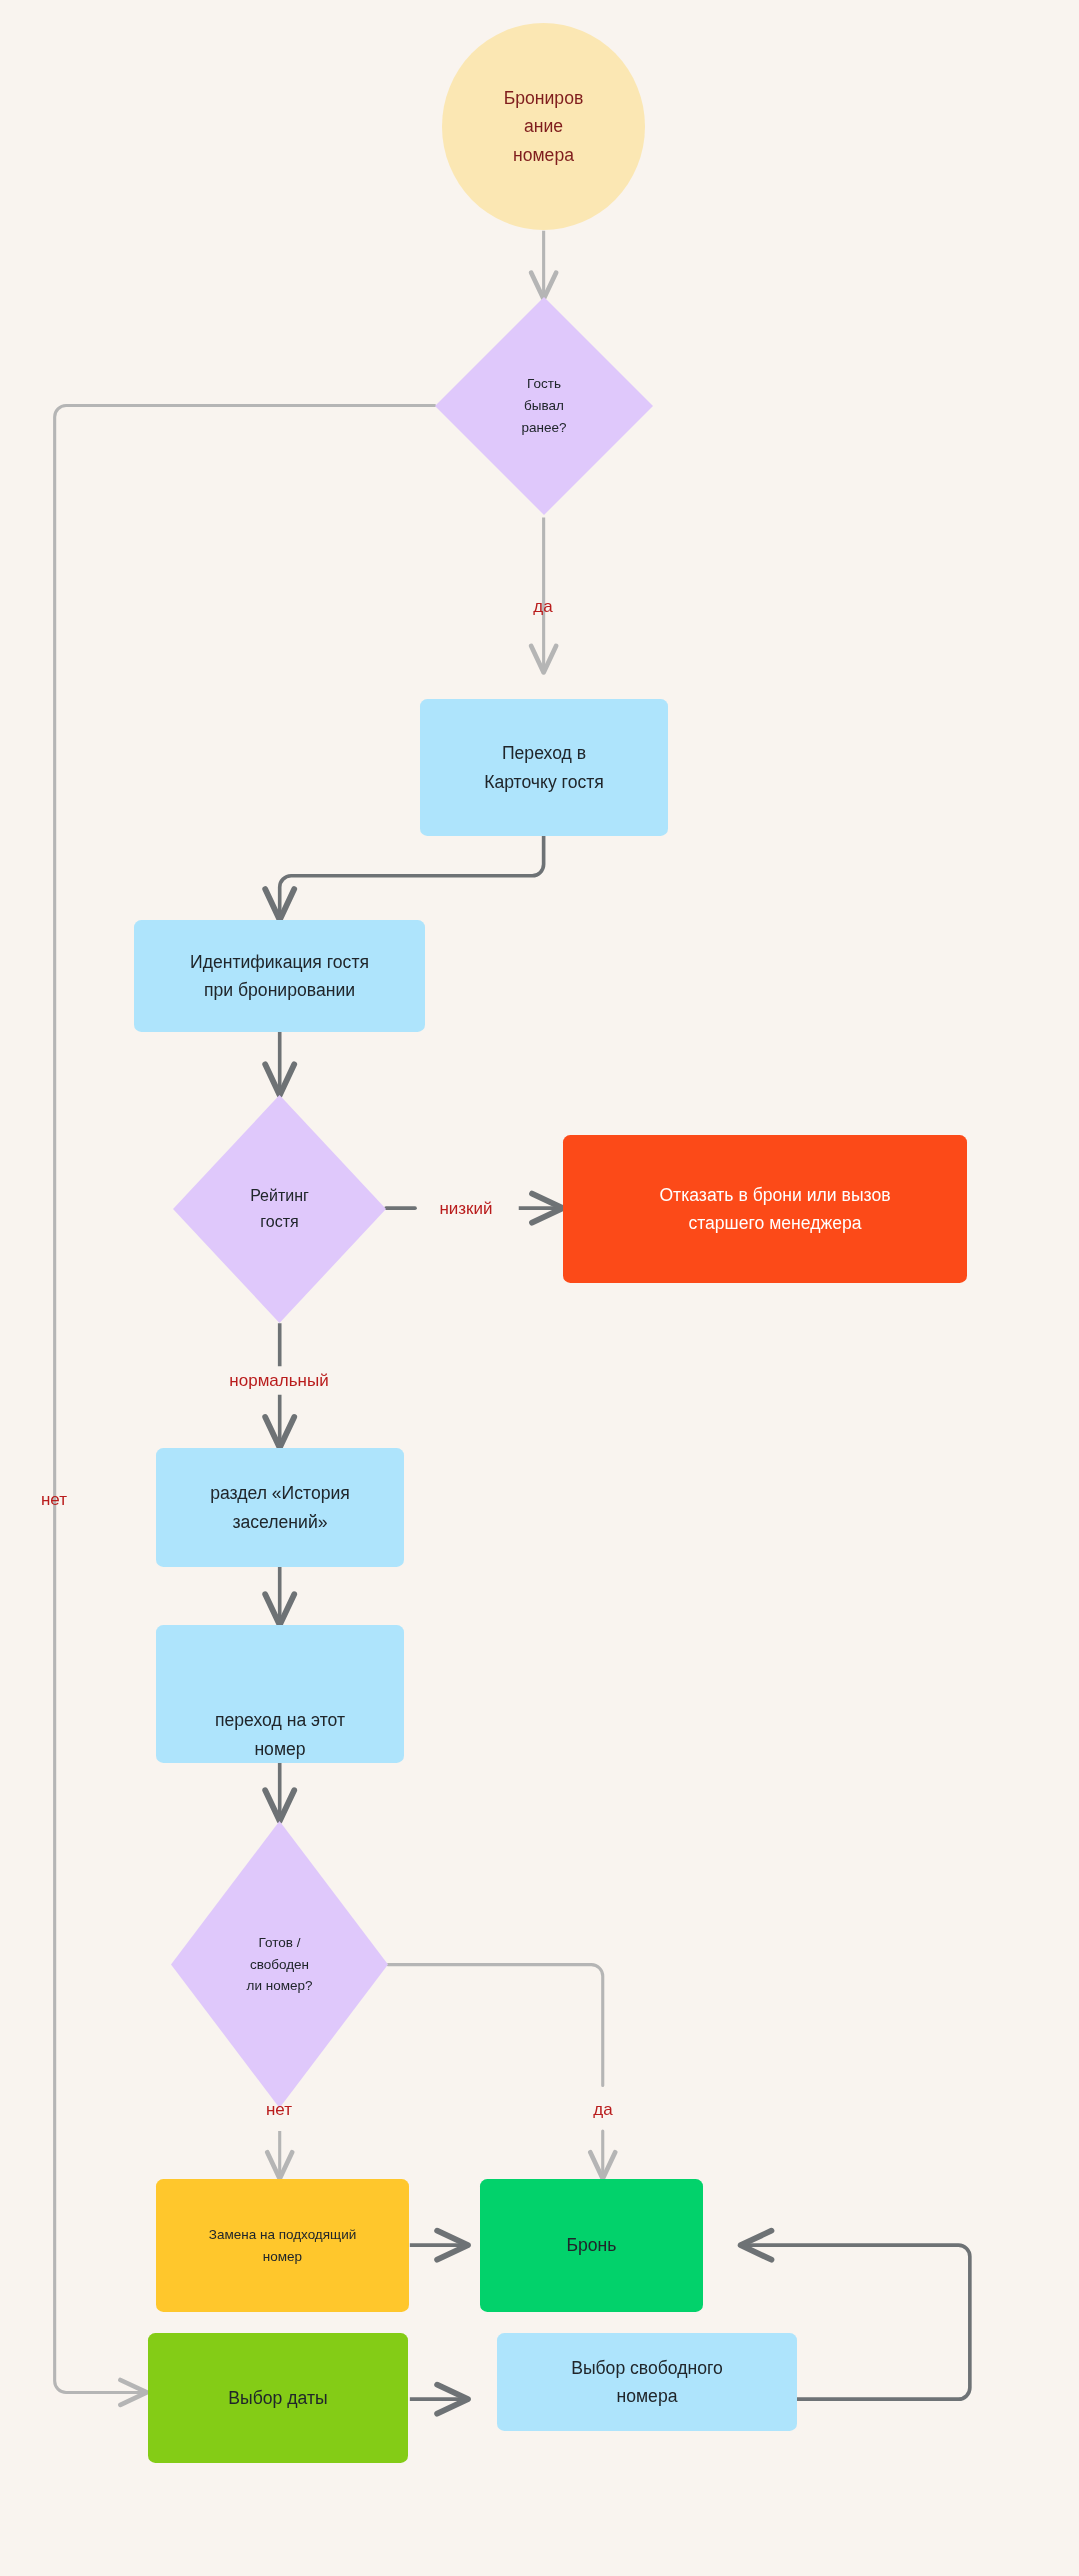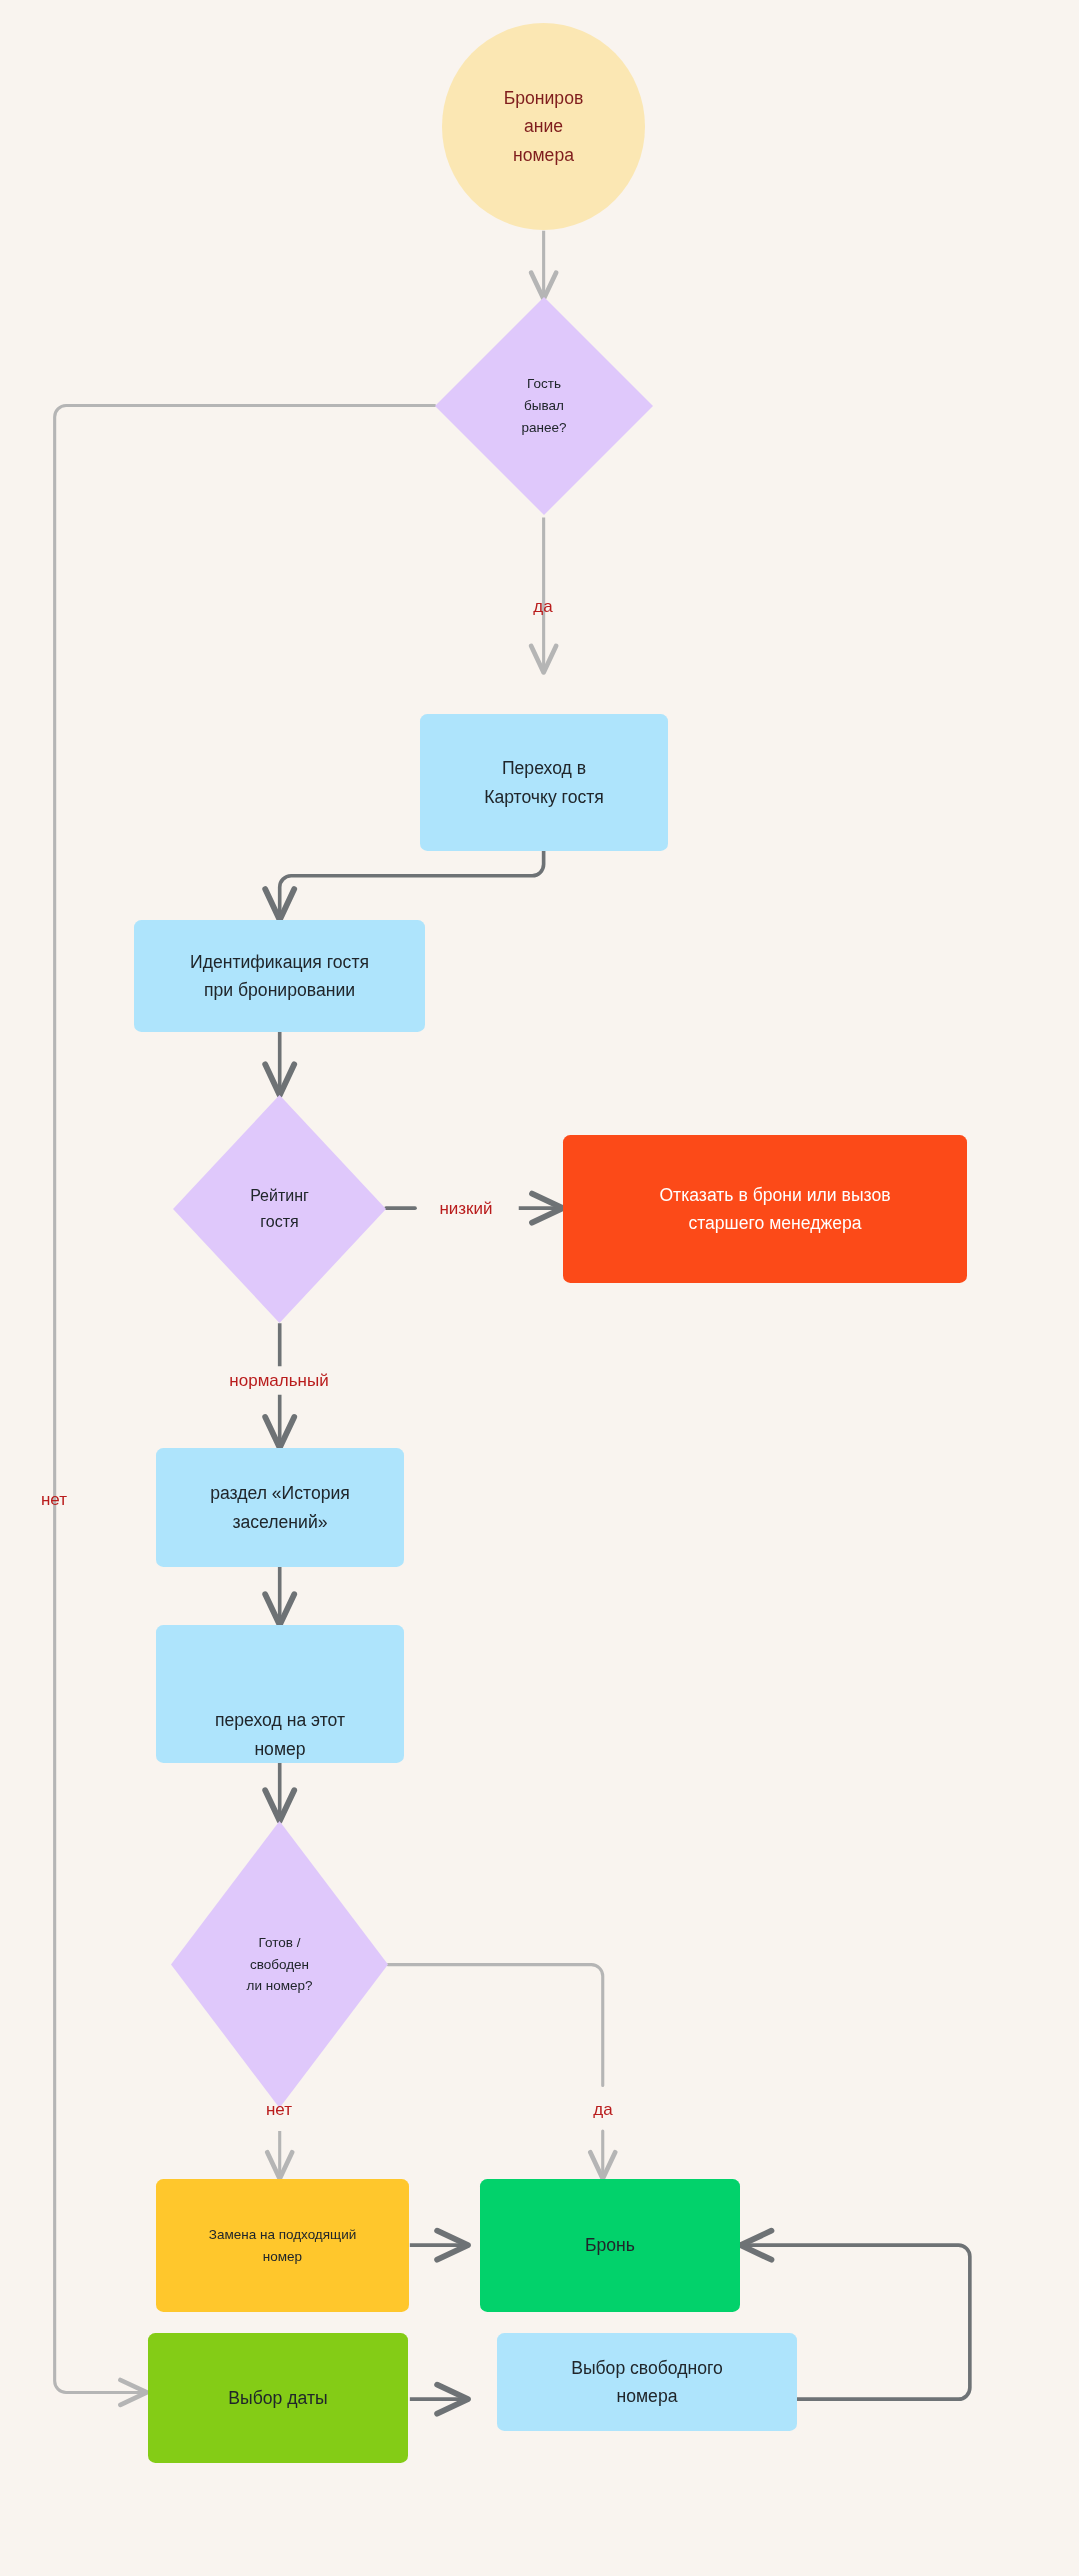--- a/index.html
+++ b/index.html
@@ -111,21 +111,21 @@
 номера</span>
   </div>
 
   <div class="node" style="left:435px; top:297px; width:218px; height:218px; background:#DFC8FB; font-size:13.5px;
               clip-path: polygon(50% 0%, 100% 50%, 50% 100%, 0% 50%);">
     <span class="lbl">Гость
 бывал
 ранее?</span>
   </div>
 
-  <div class="node rect" style="left:420px; top:714px; width:248px; height:137px; background:#AEE4FC; font-size:17.6px;">
+  <div class="node rect" style="left:420px; top:699px; width:248px; height:137px; background:#AEE4FC; font-size:17.6px;">
     <span class="lbl">Переход в
 Карточку гостя</span>
   </div>
 
   <div class="node rect" style="left:134px; top:920px; width:291px; height:112px; background:#AEE4FC; font-size:17.6px;">
     <span class="lbl">Идентификация гостя
 при бронировании</span>
   </div>
 
   <div class="node" style="left:173px; top:1095px; width:213px; height:228px; background:#DFC8FB; font-size:16px;
@@ -154,21 +154,21 @@
     <span class="lbl">Готов /
 свободен
 ли номер?</span>
   </div>
 
   <div class="node rect" style="left:156px; top:2179px; width:253px; height:133px; background:#FFC72C; font-size:13.5px;">
     <span class="lbl">Замена на подходящий
 номер</span>
   </div>
 
-  <div class="node rect" style="left:480px; top:2179px; width:260px; height:133px; background:#02D26B; font-size:17.6px;">
+  <div class="node rect" style="left:480px; top:2179px; width:223px; height:133px; background:#02D26B; font-size:17.6px;">
     <span class="lbl">Бронь</span>
   </div>
 
   <div class="node rect" style="left:148px; top:2333px; width:260px; height:130px; background:#84cc16; font-size:17.6px;">
     <span class="lbl">Выбор даты</span>
   </div>
 
   <div class="node rect" style="left:497px; top:2333px; width:300px; height:98px; background:#AEE4FC; font-size:17.6px;">
     <span class="lbl">Выбор свободного
 номера</span>

